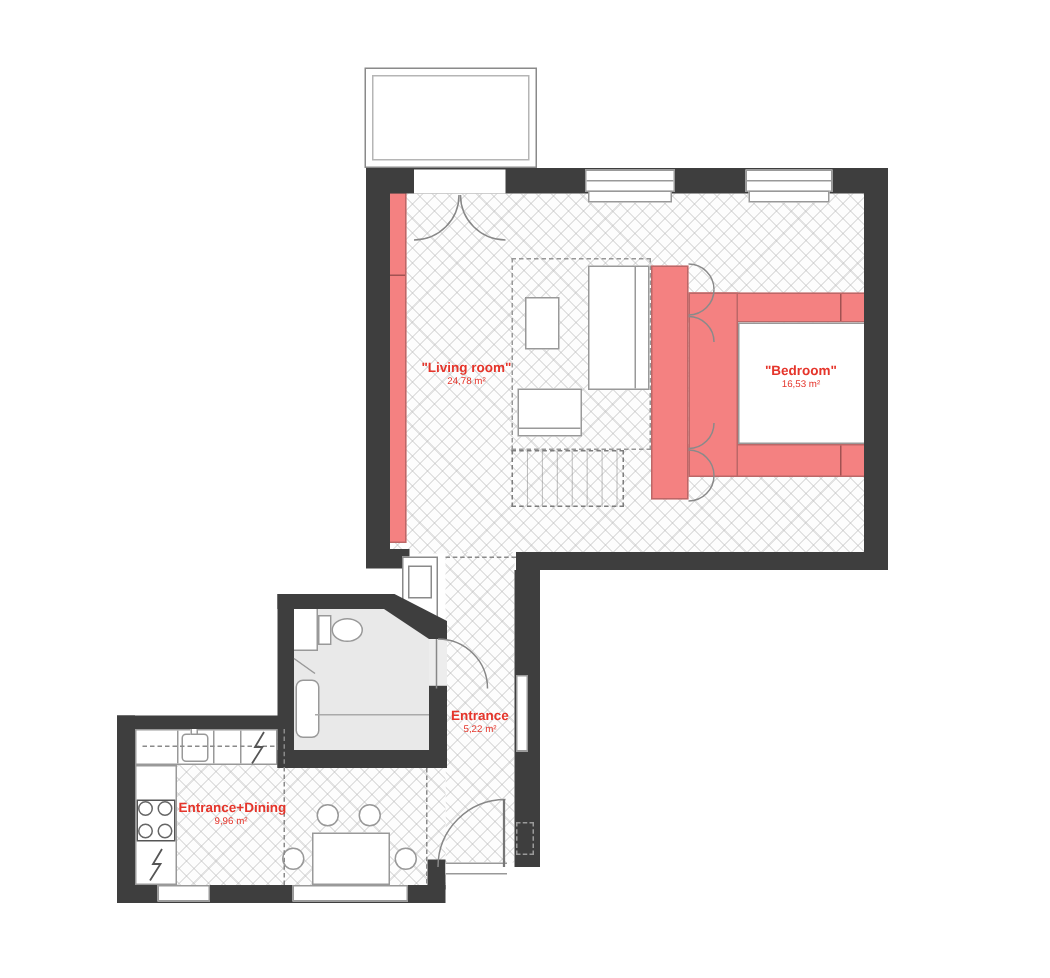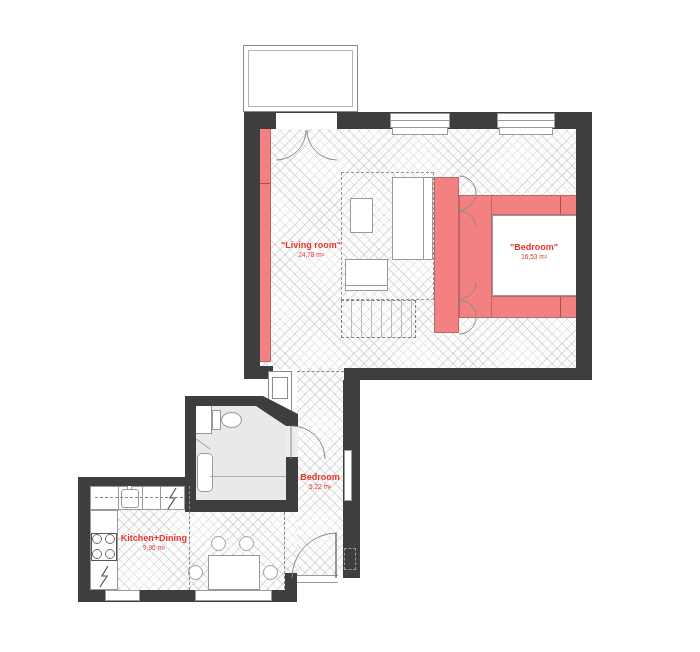--- a/index.html
+++ b/index.html
@@ -163,21 +163,21 @@
 
   <div class="room-label" style="left:261px;top:240px;width:100px;">
     <div class="room-name">"Living room"</div>
     <div class="room-area">24,78 m²</div>
   </div>
   <div class="room-label" style="left:484px;top:242px;width:100px;">
     <div class="room-name">"Bedroom"</div>
     <div class="room-area">16,53 m²</div>
   </div>
   <div class="room-label" style="left:288px;top:472px;width:64px;">
-    <div class="room-name">Bedroom</div>
+    <div class="room-name">Entrance</div>
     <div class="room-area">5,22 m²</div>
   </div>
   <div class="room-label" style="left:119px;top:533px;width:70px;">
-    <div class="room-name">Kitchen+Dining</div>
+    <div class="room-name">Entrance+Dining</div>
     <div class="room-area">9,96 m²</div>
   </div>
 
 </div>
 
 </body></html>

